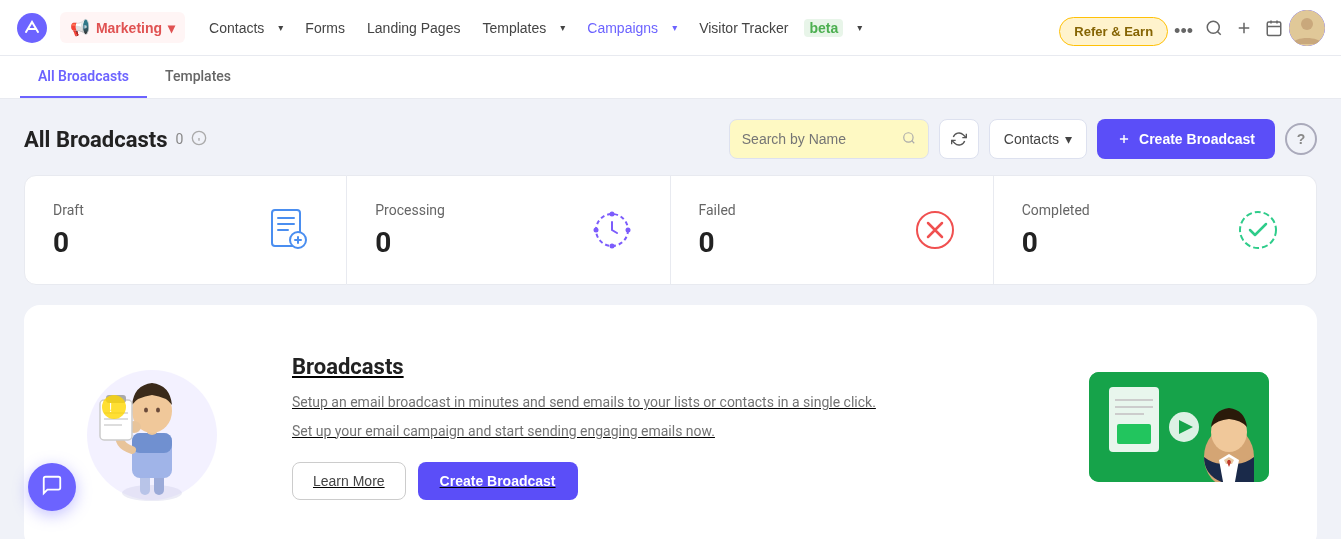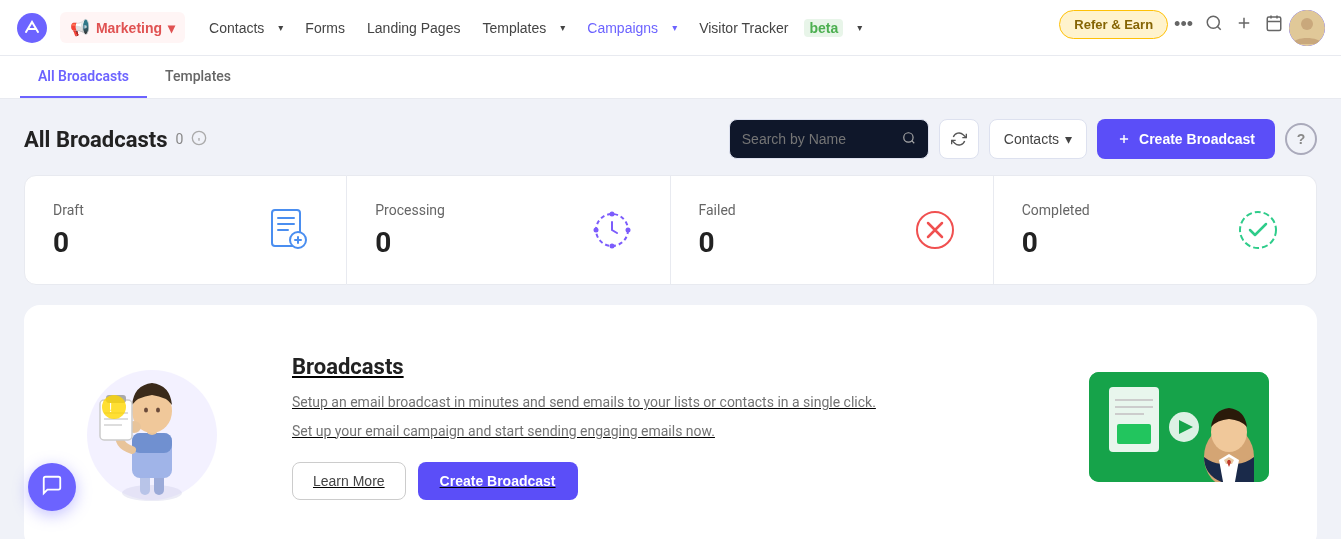--- a/index.html
+++ b/index.html
@@ -25,21 +25,21 @@
       display: flex; align-items: center; gap: 14px;
       padding: 6px 10px; border-radius: 6px; cursor: pointer;
       font-size: 14px; color: #444; font-weight: 500; border: none; background: none;
     }
     .nav-item.active { color: #6c63ff; }
     .nav-item .chevron { font-size: 10px; }
     .beta-badge {
       font-size: 14px; background: #e8f5e9; color: #4caf50;
       border-radius: 4px; padding: 1px 5px; font-weight: 600; margin-left: 2px;
     }
-    .topnav-right { display: flex; align-items: flex-start; gap: 0; margin-left: auto; }
+    .topnav-right { display: flex; align-items: flex-end; gap: 0; margin-left: auto; }
     .refer-btn {
       background: #fff3cd; border: 1px solid #ffc107; color: #856404;
       padding: 6px 14px; border-radius: 20px; font-size: 13px; font-weight: 600;
       cursor: pointer; white-space: nowrap;
     }
     .topnav-icon-btn {
       background: none; border: none; cursor: pointer;
       color: #666; font-size: 18px; padding: 4px 6px; border-radius: 6px;
       display: flex; align-items: center; justify-content: center;
     }
@@ -66,21 +66,21 @@
       display: flex; align-items: center; justify-content: space-between;
       padding: 20px 24px 16px; background: #f0f2f8;
     }
     .page-title-group { display: flex; align-items: center; gap: 8px; }
     .page-title { font-size: 22px; font-weight: 700; color: #222; }
     .count-badge { font-size: 14px; color: #888; }
     .info-icon { color: #aaa; font-size: 14px; cursor: pointer; }
     .page-actions { display: flex; align-items: center; gap: 10px; }
     .search-box {
       display: flex; align-items: center;
-      background: #0f172a; border: 1px solid #dde1ef; border-radius: 8px;
+      background: #fef9c3; border: 1px solid #dde1ef; border-radius: 8px;
       padding: 0 12px; height: 40px; width: 200px;
     }
     .search-box input {
       border: none; outline: none; font-size: 14px; color: #888;
       width: 100%; background: transparent;
     }
     .search-icon { color: #aaa; font-size: 14px; cursor: pointer; }
     .refresh-btn {
       background: #fff; border: 1px solid #dde1ef; border-radius: 8px;
       width: 40px; height: 40px; display: flex; align-items: center; justify-content: center;

